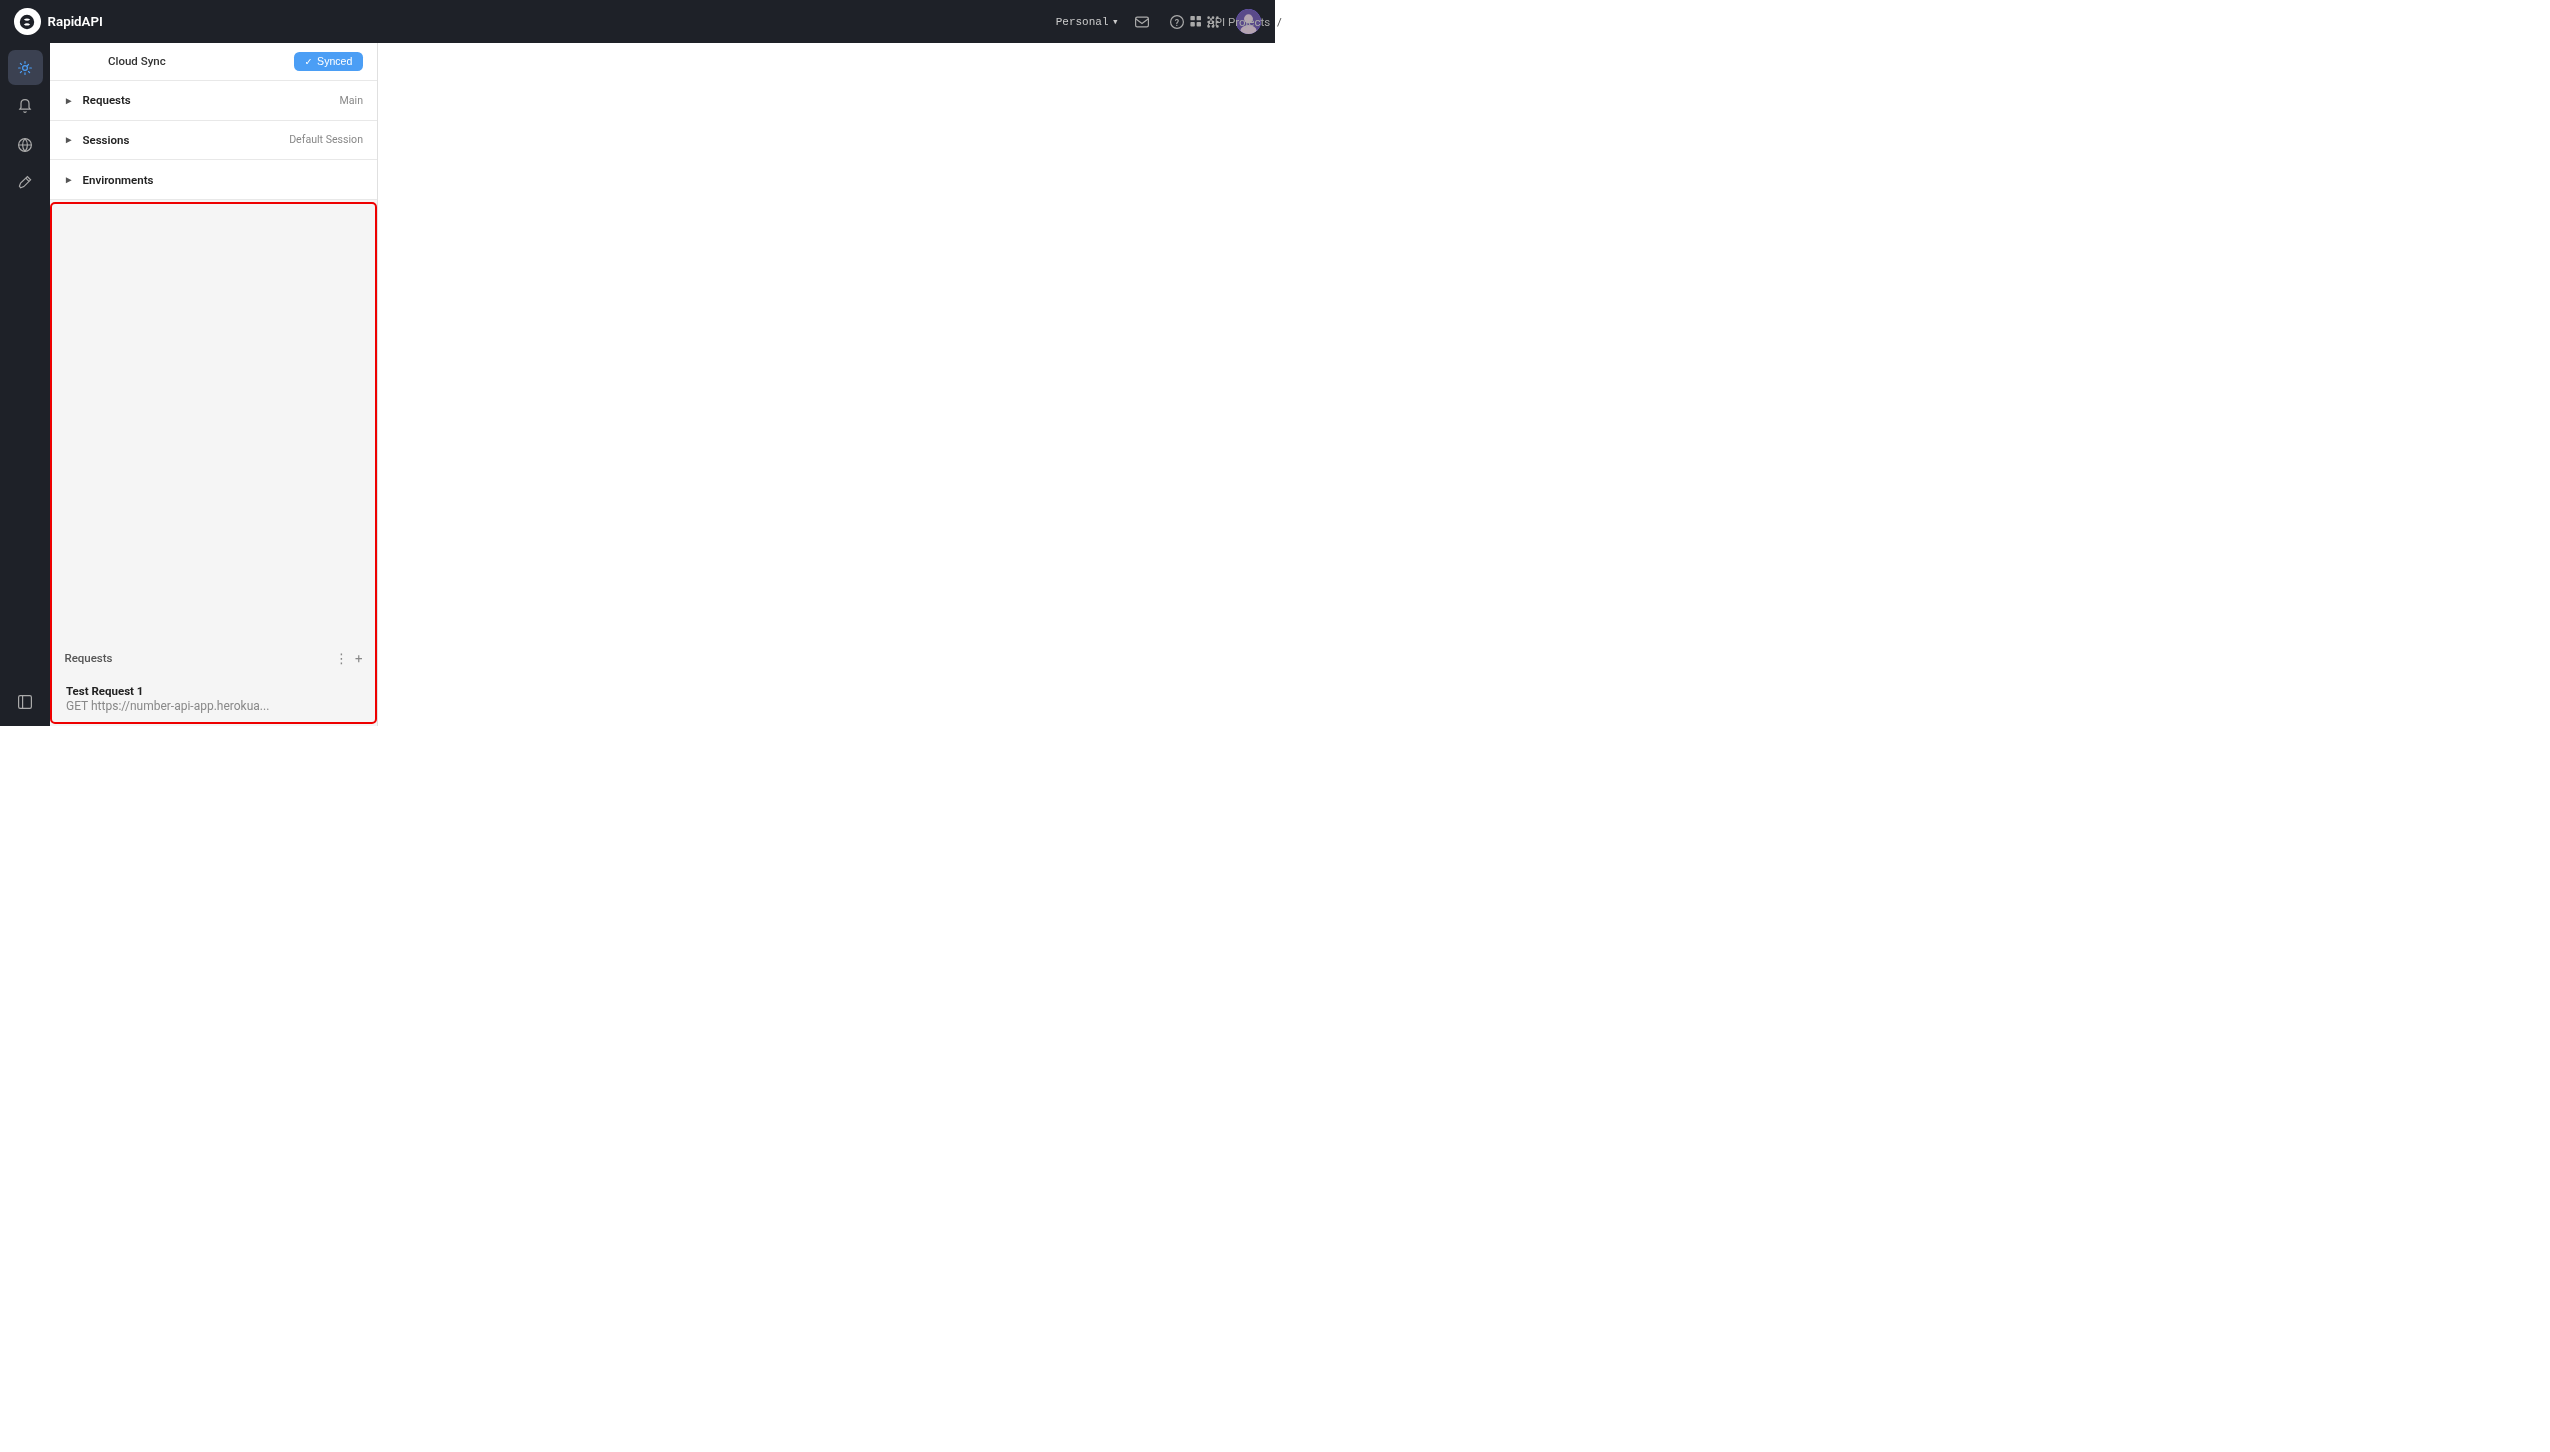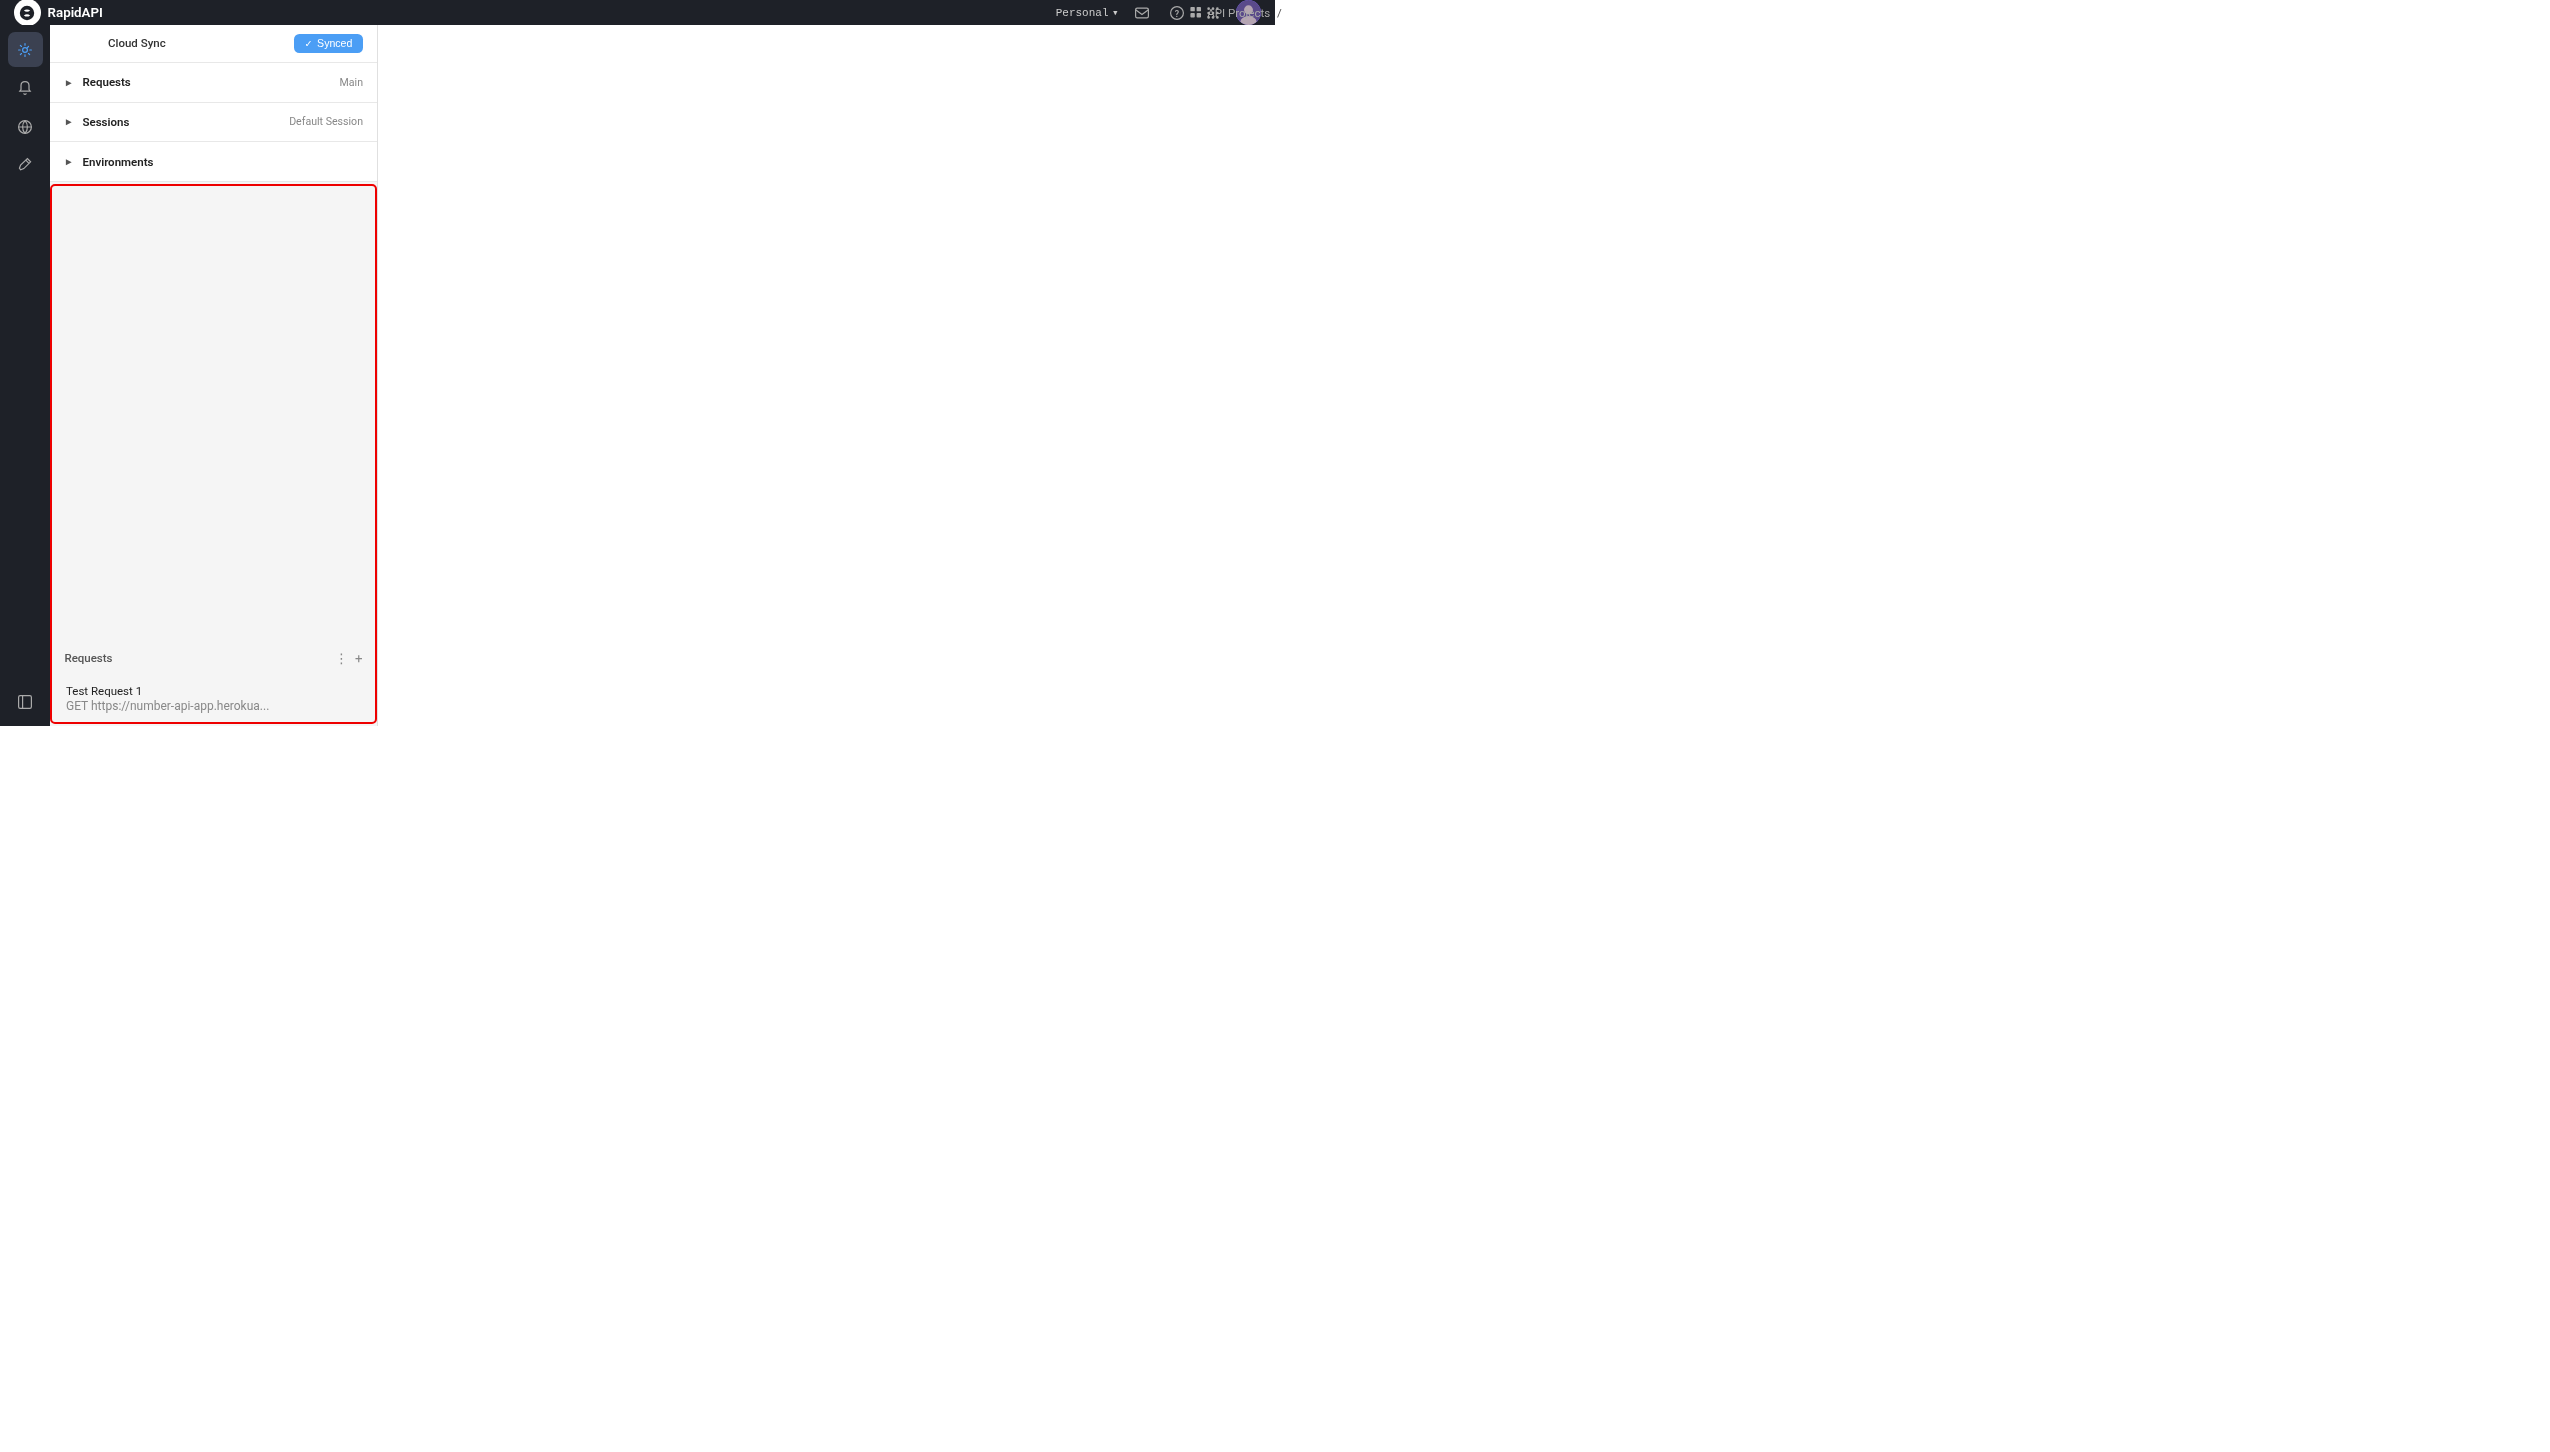--- a/index.html
+++ b/index.html
@@ -9,21 +9,21 @@
       width: 1275px;
       height: 726px;
       overflow: hidden;
       display: flex;
       flex-direction: column;
     }
 
     
     .navbar {
       background: #1e2128;
-      height: 25px;
+      height: 43px;
       display: flex;
       align-items: center;
       padding: 0 14px;
       flex-shrink: 0;
       gap: 0;
     }
     .navbar-brand {
       display: flex;
       align-items: center;
       gap: 7px;
@@ -252,21 +252,21 @@
     }
 
     
     .request-item {
       padding: 8.9px 14px;
       cursor: pointer;
     }
     .request-name {
       font-size: 11.5px;
       color: #222;
-      font-weight: 400;
+      font-weight: 700;
       margin-bottom: 1.8px;
     }
     .request-url {
       font-size: 12px;
       color: #888;
     }
 
     
     .main-area {
       flex: 1;

